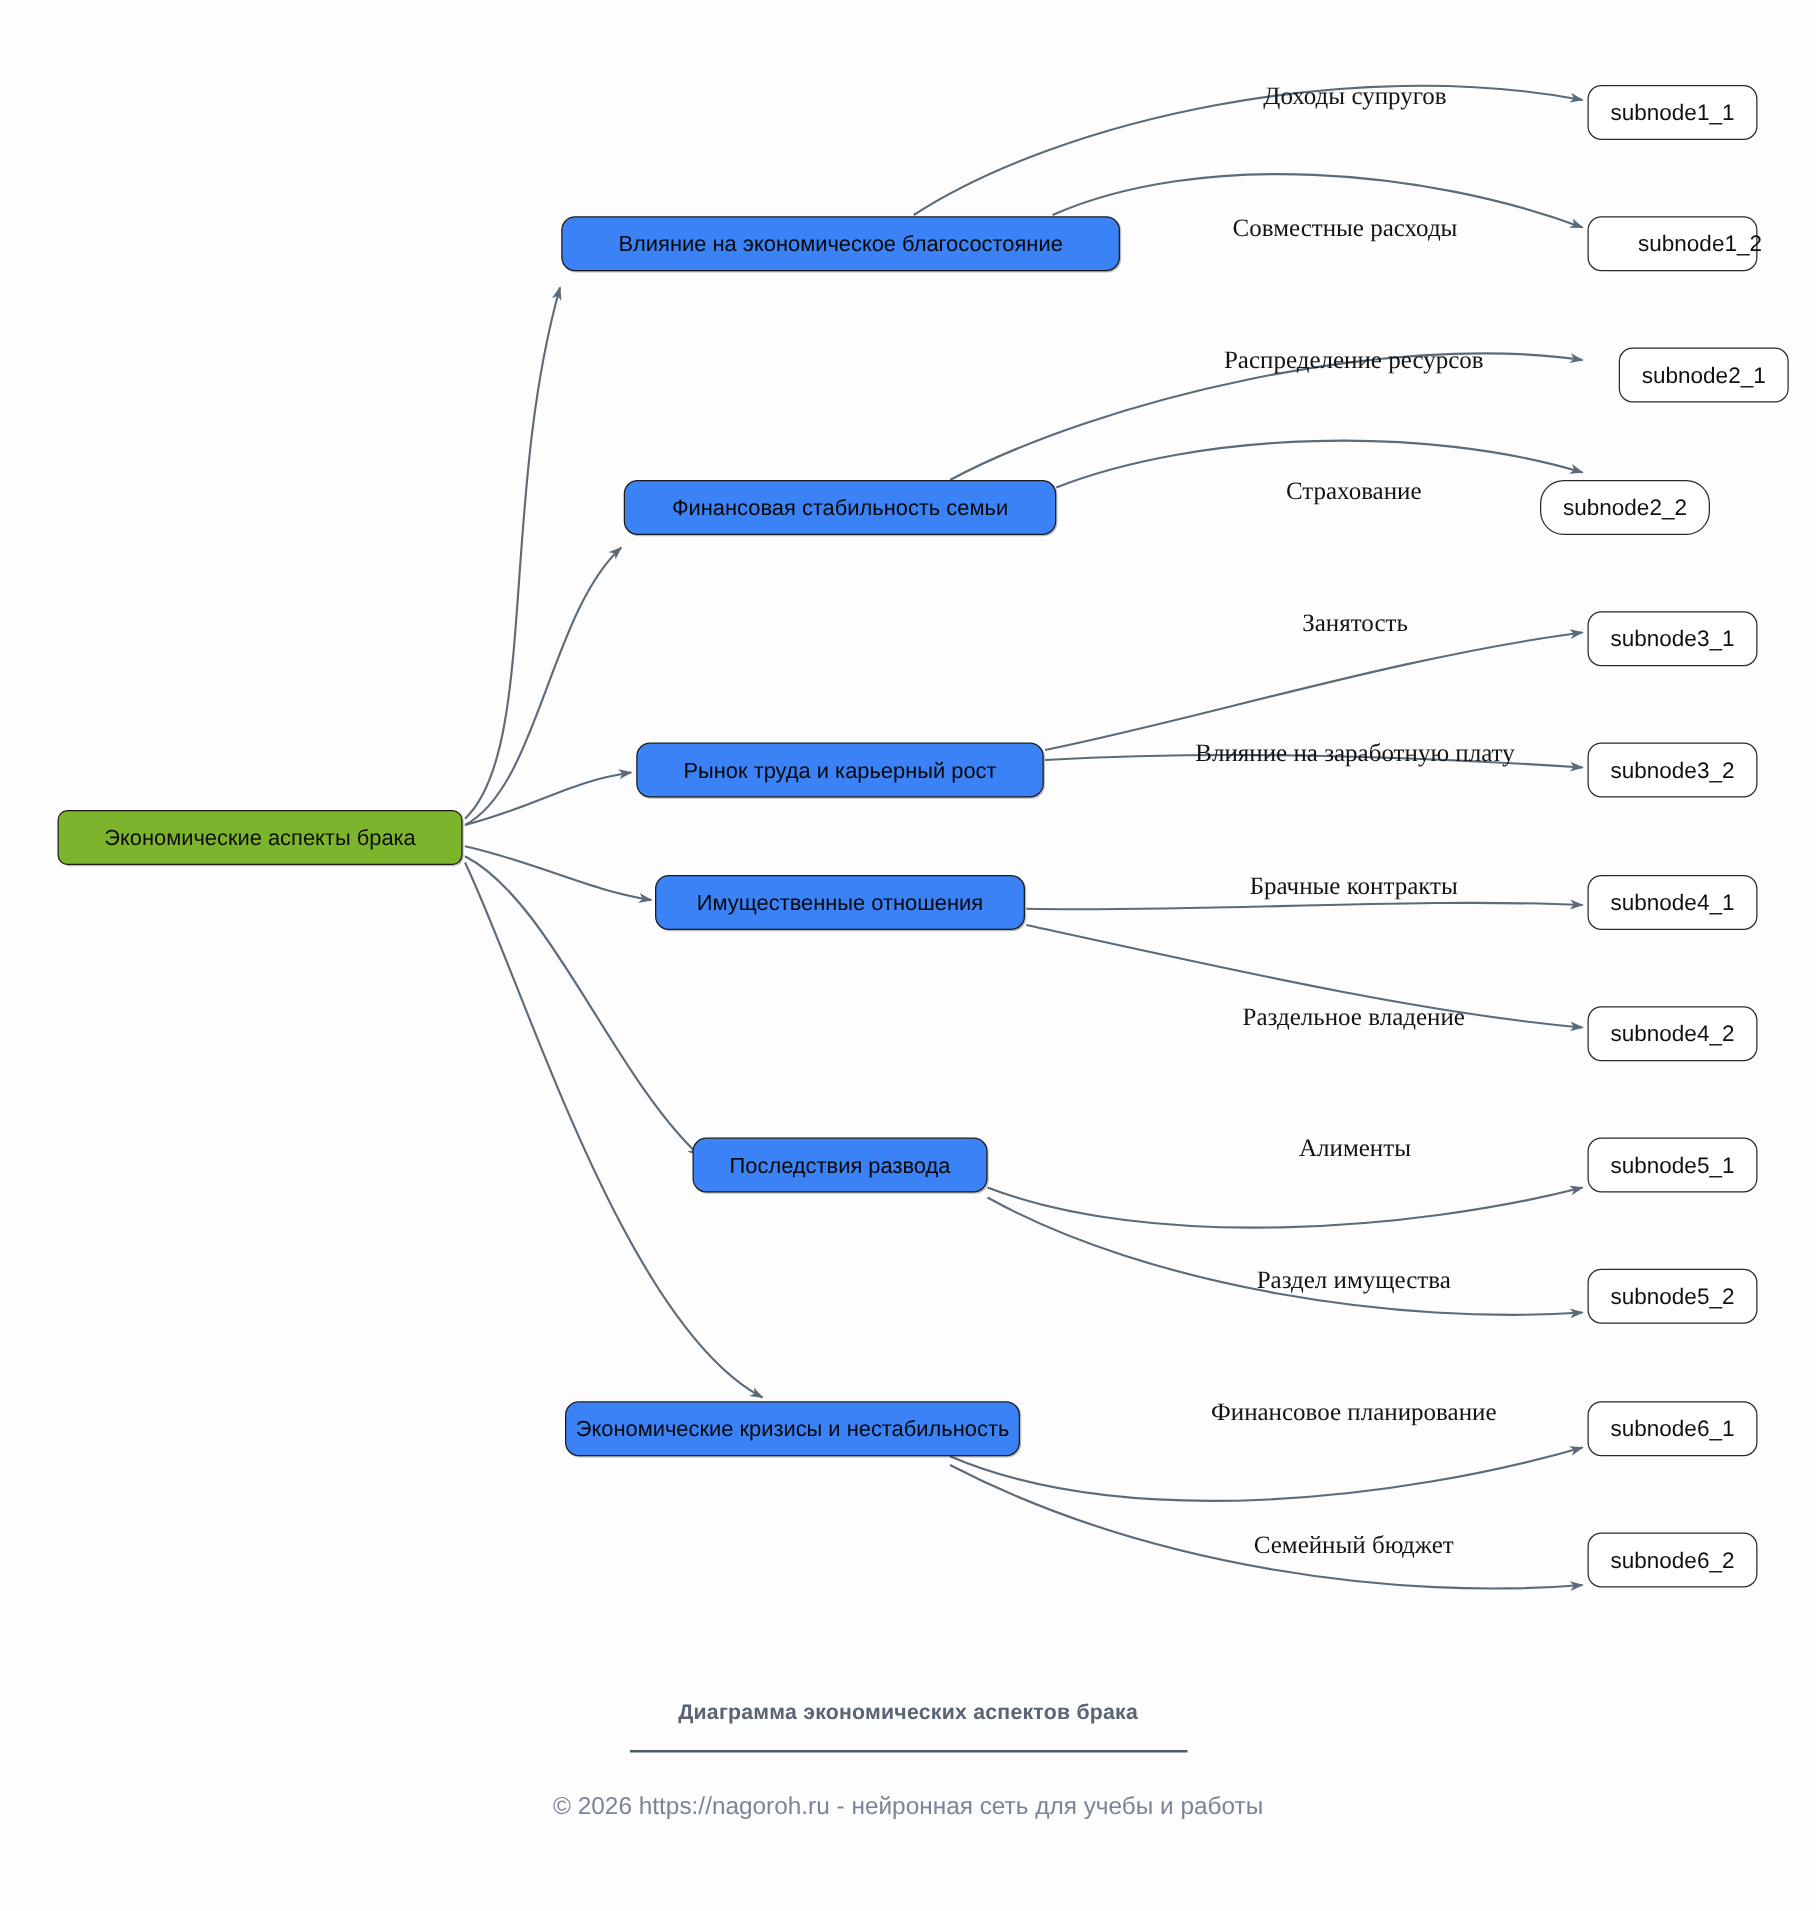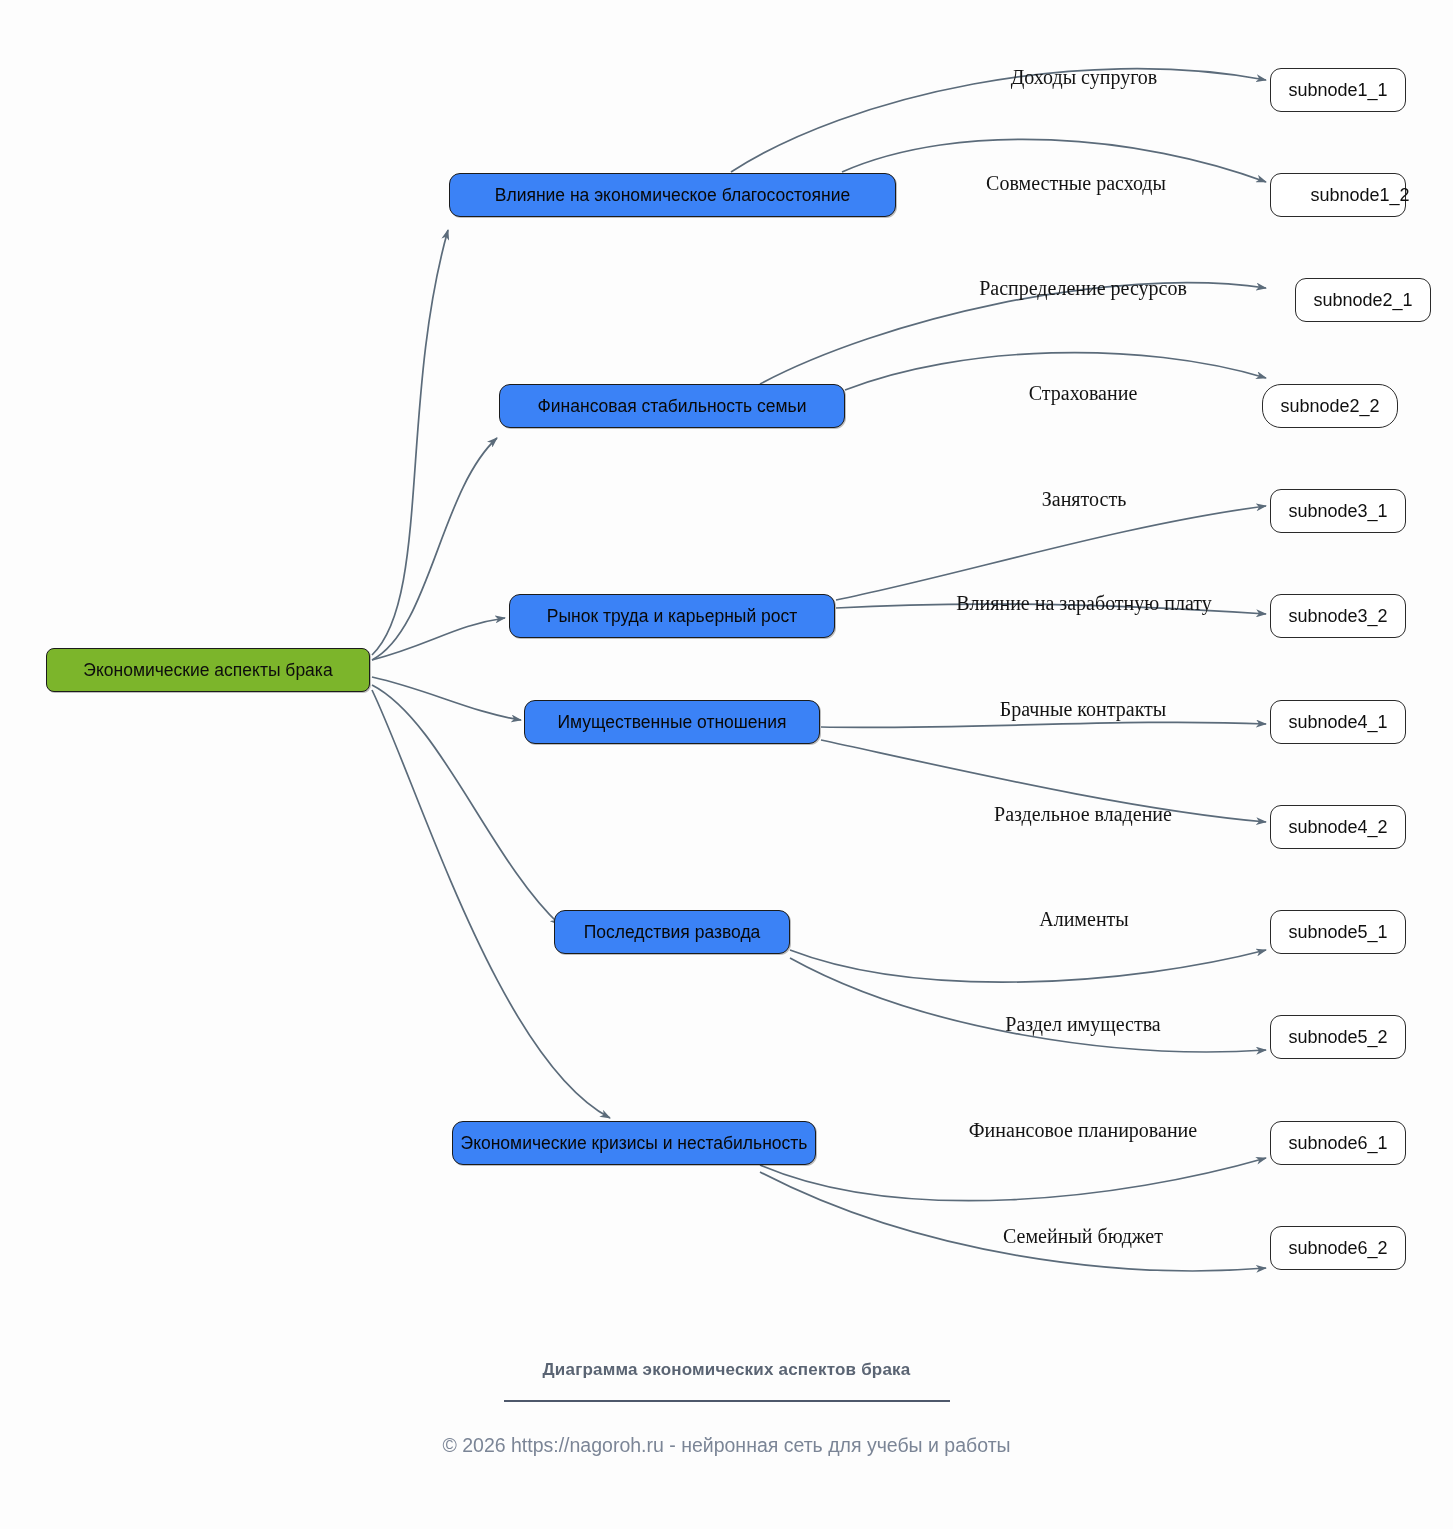--- a/index.html
+++ b/index.html
@@ -153,21 +153,21 @@
 
   <div class="node node-leaf" style="left:1270px; top:68px; width:136px; height:44px;">
     <span>subnode1_1</span>
   </div>
   <div class="node node-leaf" style="left:1270px; top:173px; width:136px; height:44px;padding-left:44px;">
     <span>subnode1_2</span>
   </div>
   <div class="node node-leaf" style="left:1270px; top:278px; width:136px; height:44px;margin-left:25px;">
     <span>subnode2_1</span>
   </div>
-  <div class="node node-leaf" style="left:1262px; top:384px; width:136px; height:44px;border-radius:19px;">
+  <div class="node node-leaf" style="left:1232px; top:384px; width:136px; height:44px;border-radius:19px;">
     <span>subnode2_2</span>
   </div>
   <div class="node node-leaf" style="left:1270px; top:489px; width:136px; height:44px;">
     <span>subnode3_1</span>
   </div>
   <div class="node node-leaf" style="left:1270px; top:594px; width:136px; height:44px;">
     <span>subnode3_2</span>
   </div>
   <div class="node node-leaf" style="left:1270px; top:700px; width:136px; height:44px;">
     <span>subnode4_1</span>

